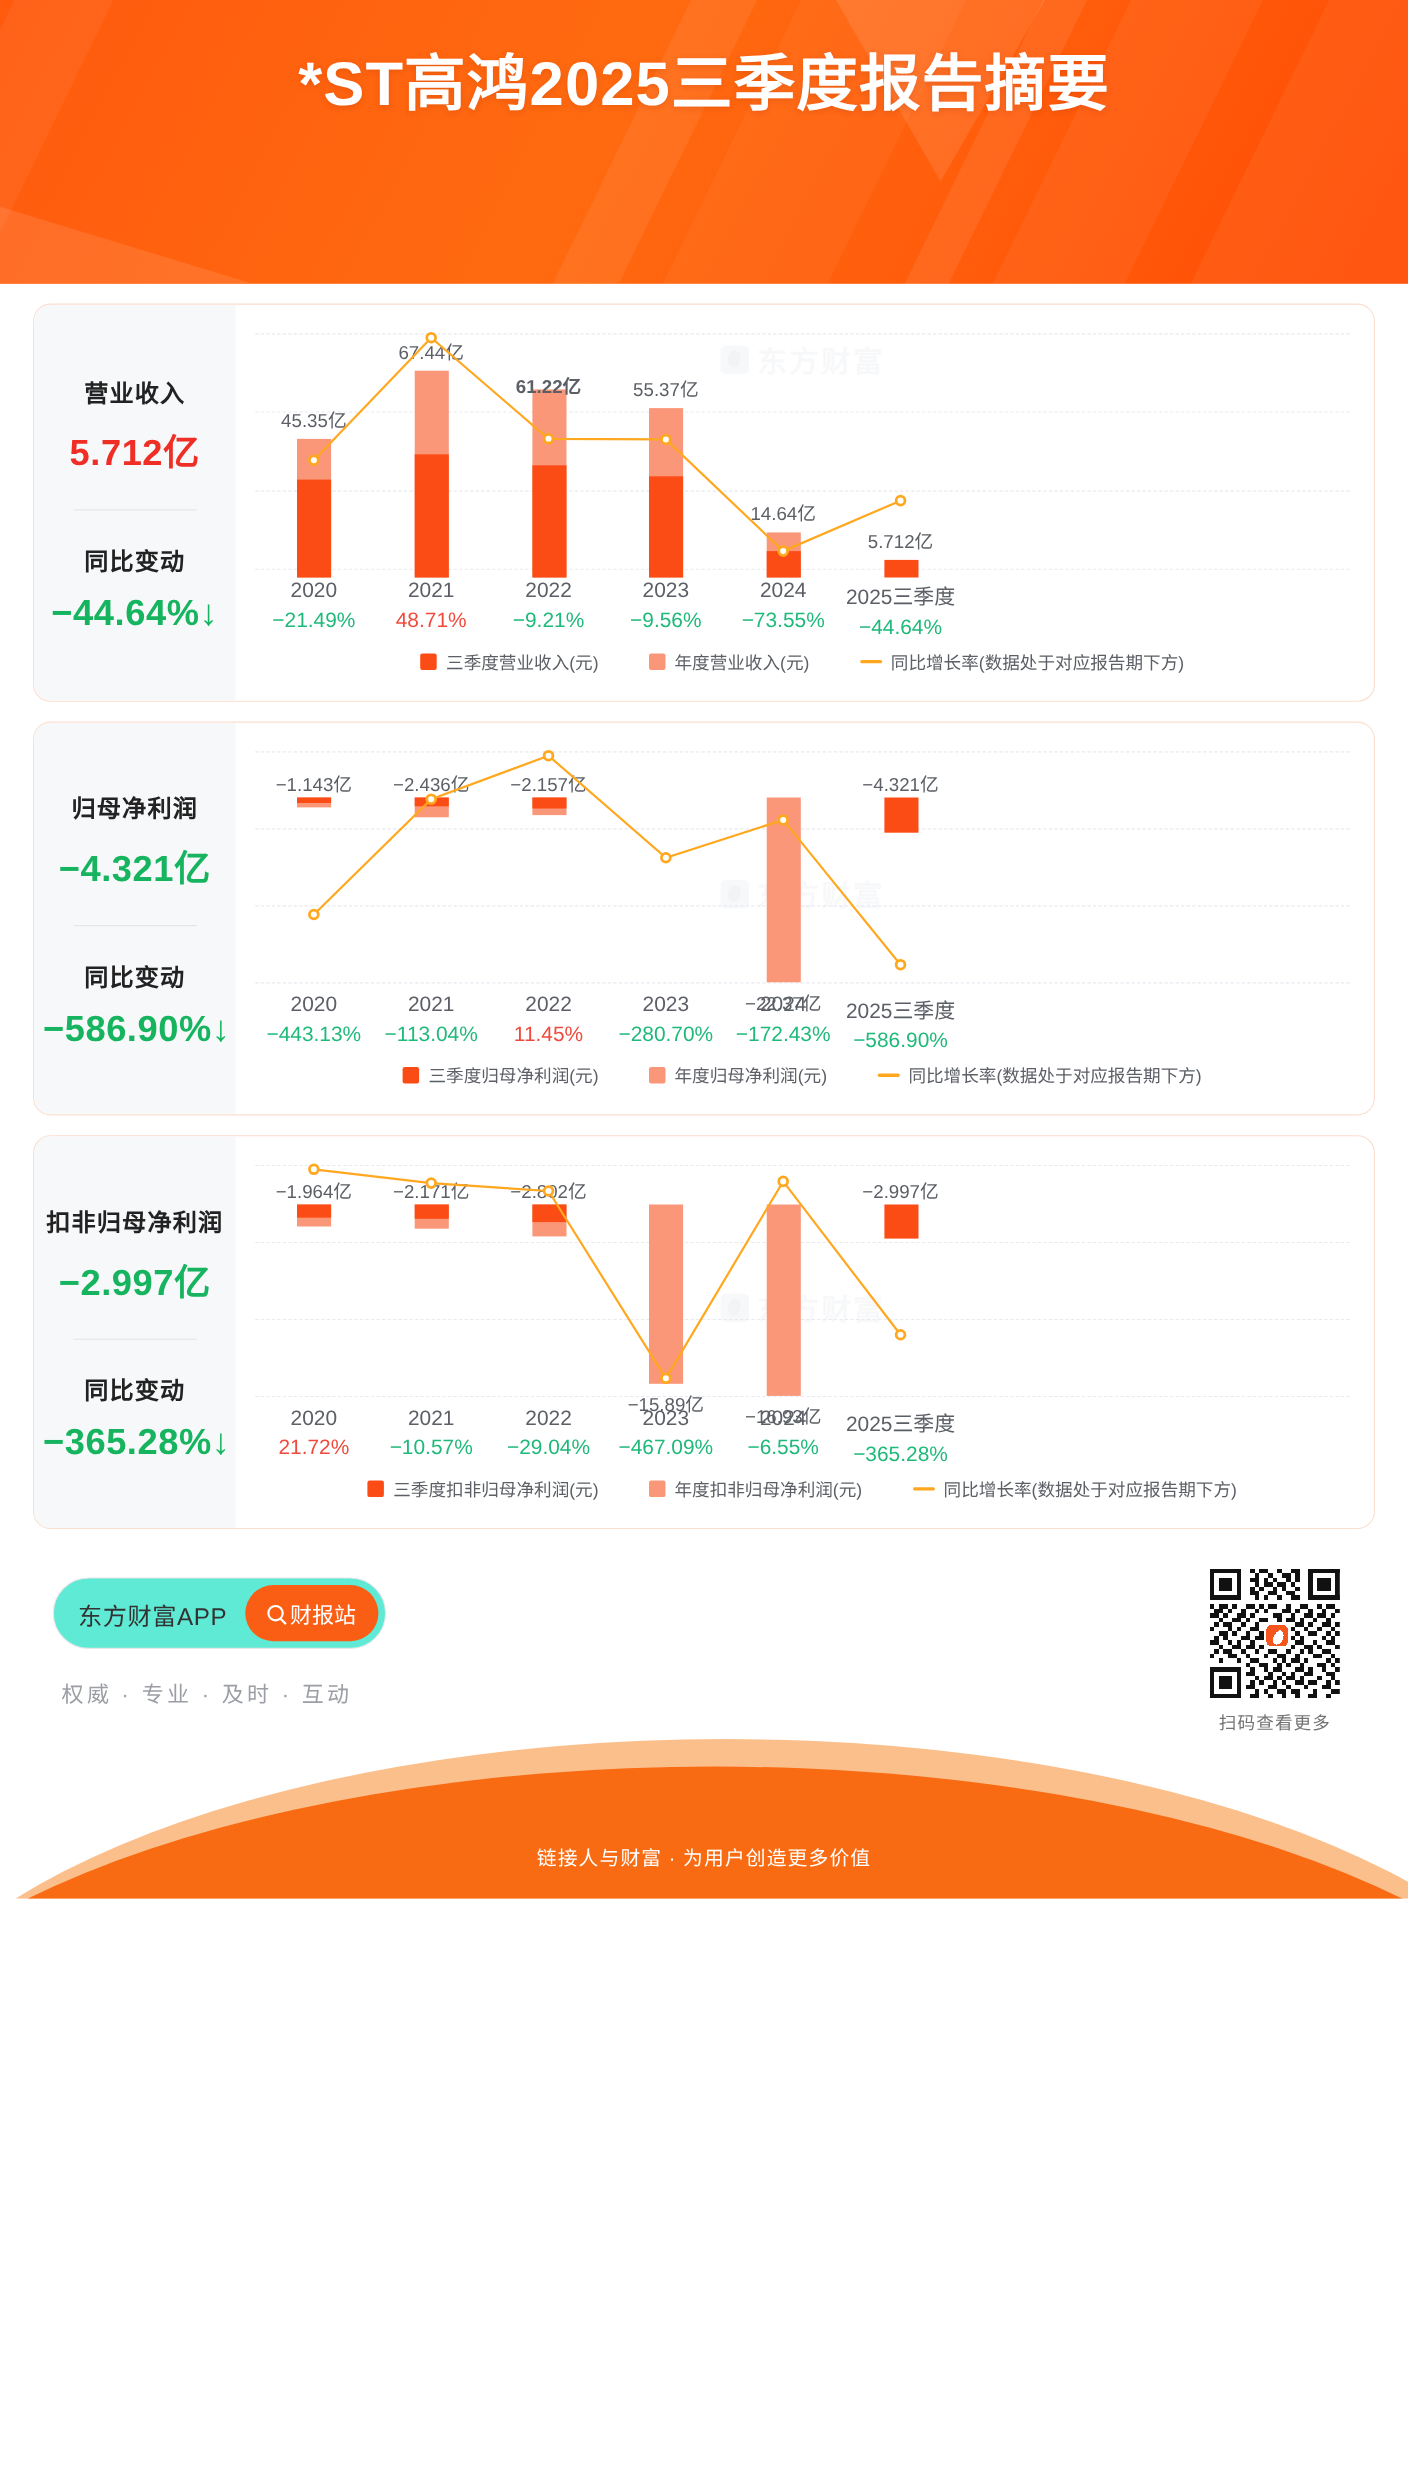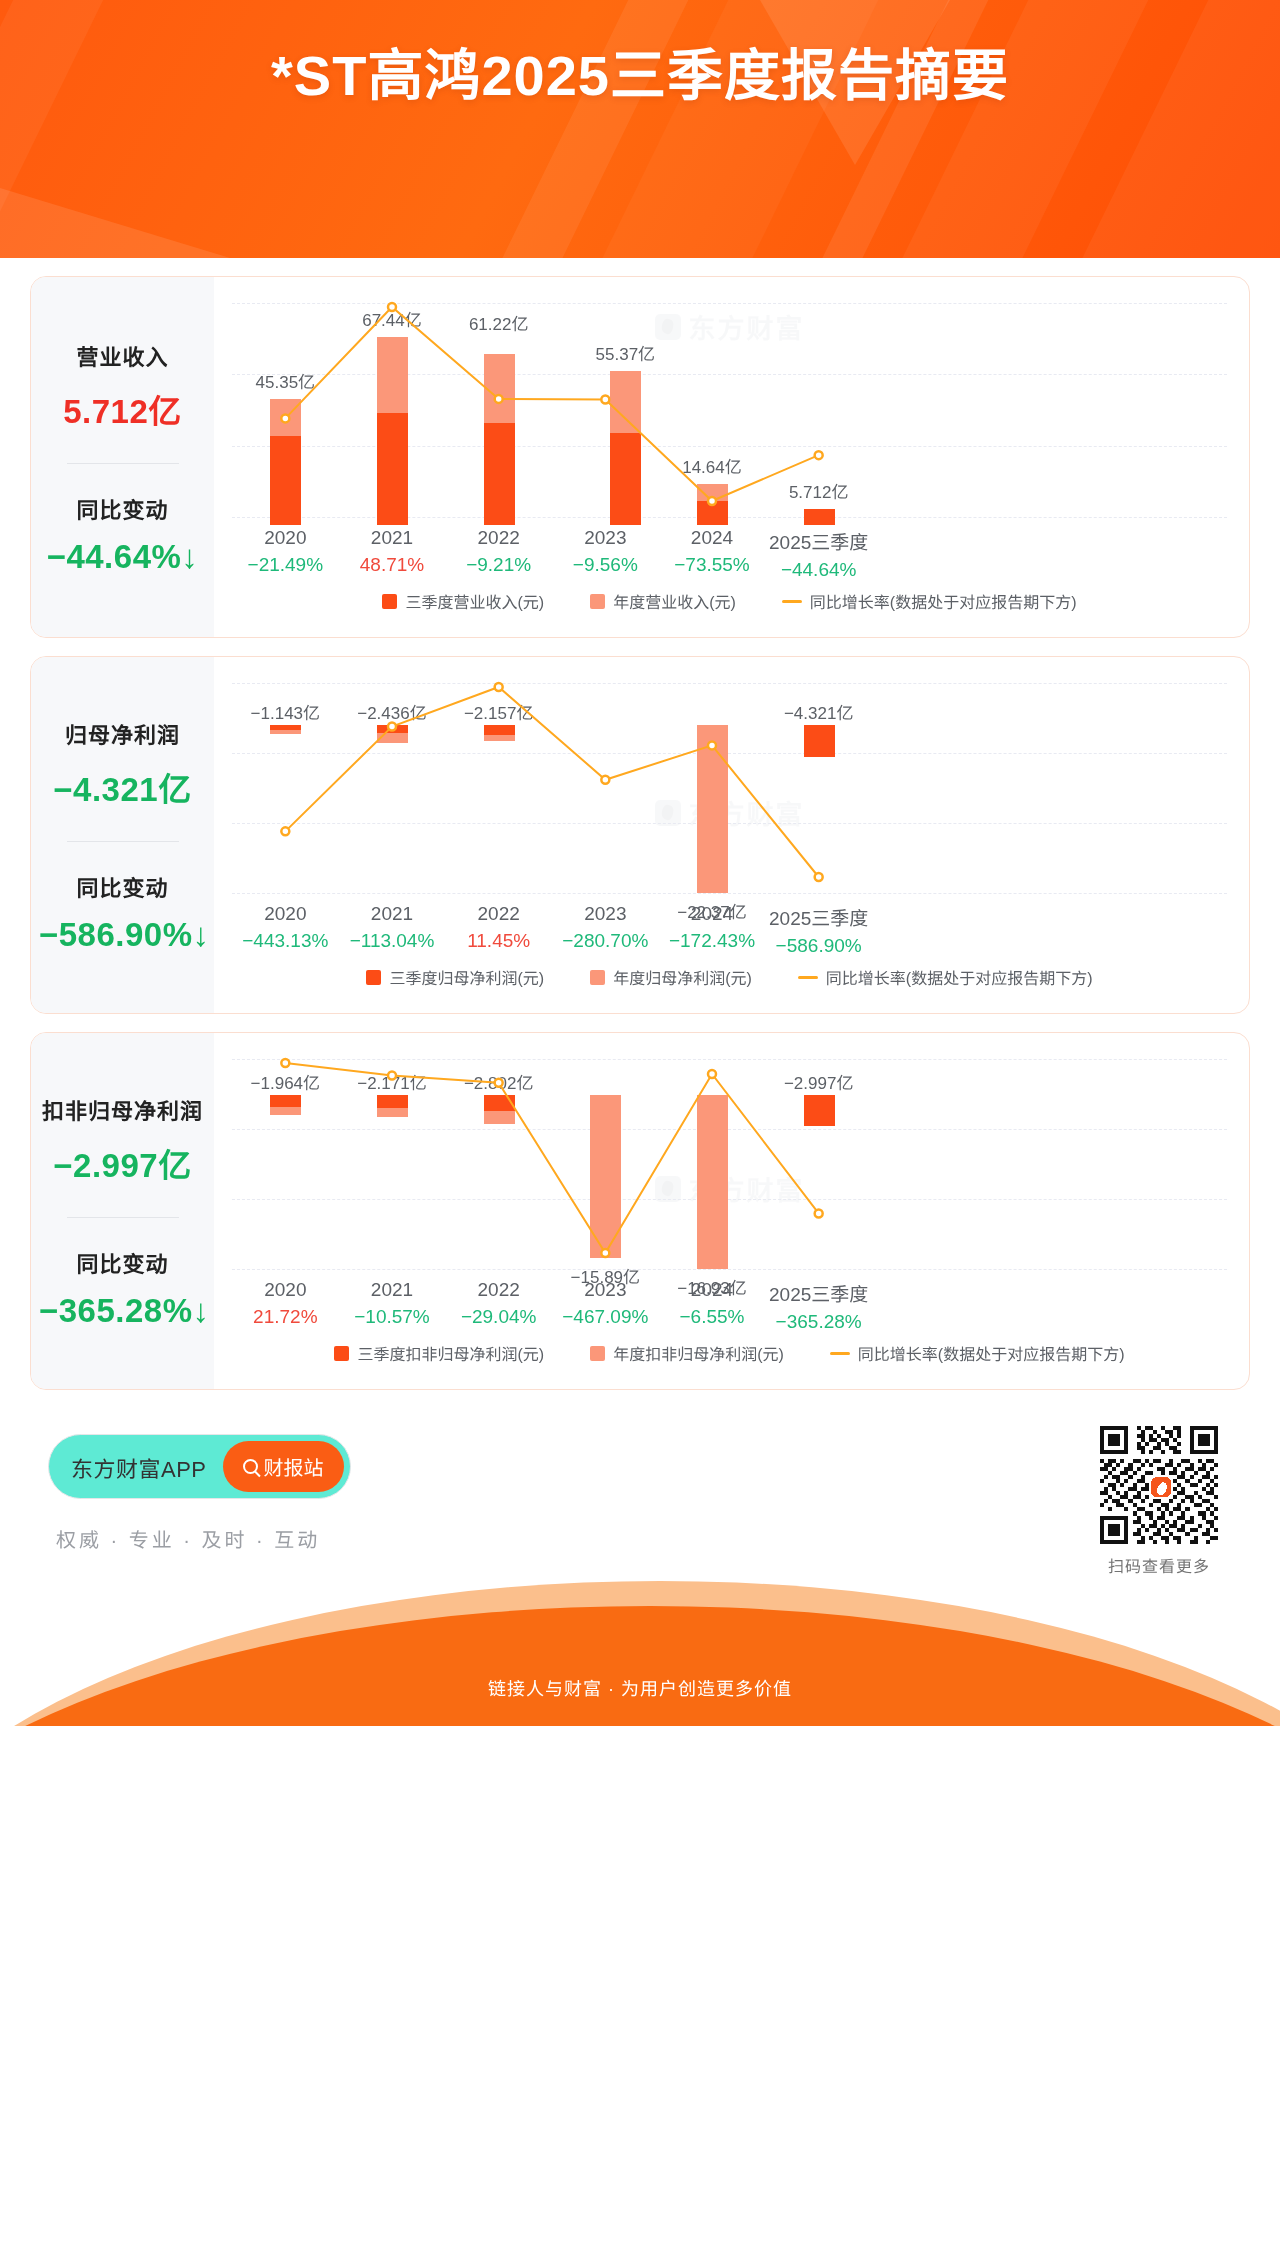--- a/index.html
+++ b/index.html
@@ -376,23 +376,23 @@
               <div class="bar-label" style="bottom: 132.421px;">45.35亿</div>
             </div>
             <div class="bar-slot" style="left: 106.667px; width: 106.667px;">
               <div class="bar annual" style="height: 188px; bottom: 0px;"></div>
               <div class="bar quarter" style="height: 112.064px; bottom: 0px;"></div>
               <div class="bar-label" style="bottom: 194px;">67.44亿</div>
             </div>
             <div class="bar-slot" style="left: 213.333px; width: 106.667px;">
               <div class="bar annual" style="height: 170.661px; bottom: 0px;"></div>
               <div class="bar quarter" style="height: 101.75px; bottom: 0px;"></div>
-              <div class="bar-label" style="bottom: 190px;">61.22亿</div>
-            </div>
-            <div class="bar-slot" style="left: 340px; width: 106.667px;">
+              <div class="bar-label" style="bottom: 163px; font-weight: bold;">61.22亿</div>
+            </div>
+            <div class="bar-slot" style="left: 320px; width: 106.667px;">
               <div class="bar annual" style="height: 154.353px; bottom: 0px;"></div>
               <div class="bar quarter" style="height: 91.9929px; bottom: 0px;"></div>
               <div class="bar-label" style="bottom: 160.353px;">55.37亿</div>
             </div>
             <div class="bar-slot" style="left: 426.667px; width: 106.667px;">
               <div class="bar annual" style="height: 40.8114px; bottom: 0px;"></div>
               <div class="bar quarter" style="height: 24.3363px; bottom: 0px;"></div>
               <div class="bar-label" style="bottom: 46.8114px;">14.64亿</div>
             </div>
             <div class="bar-slot" style="left: 533.333px; width: 106.667px;">

